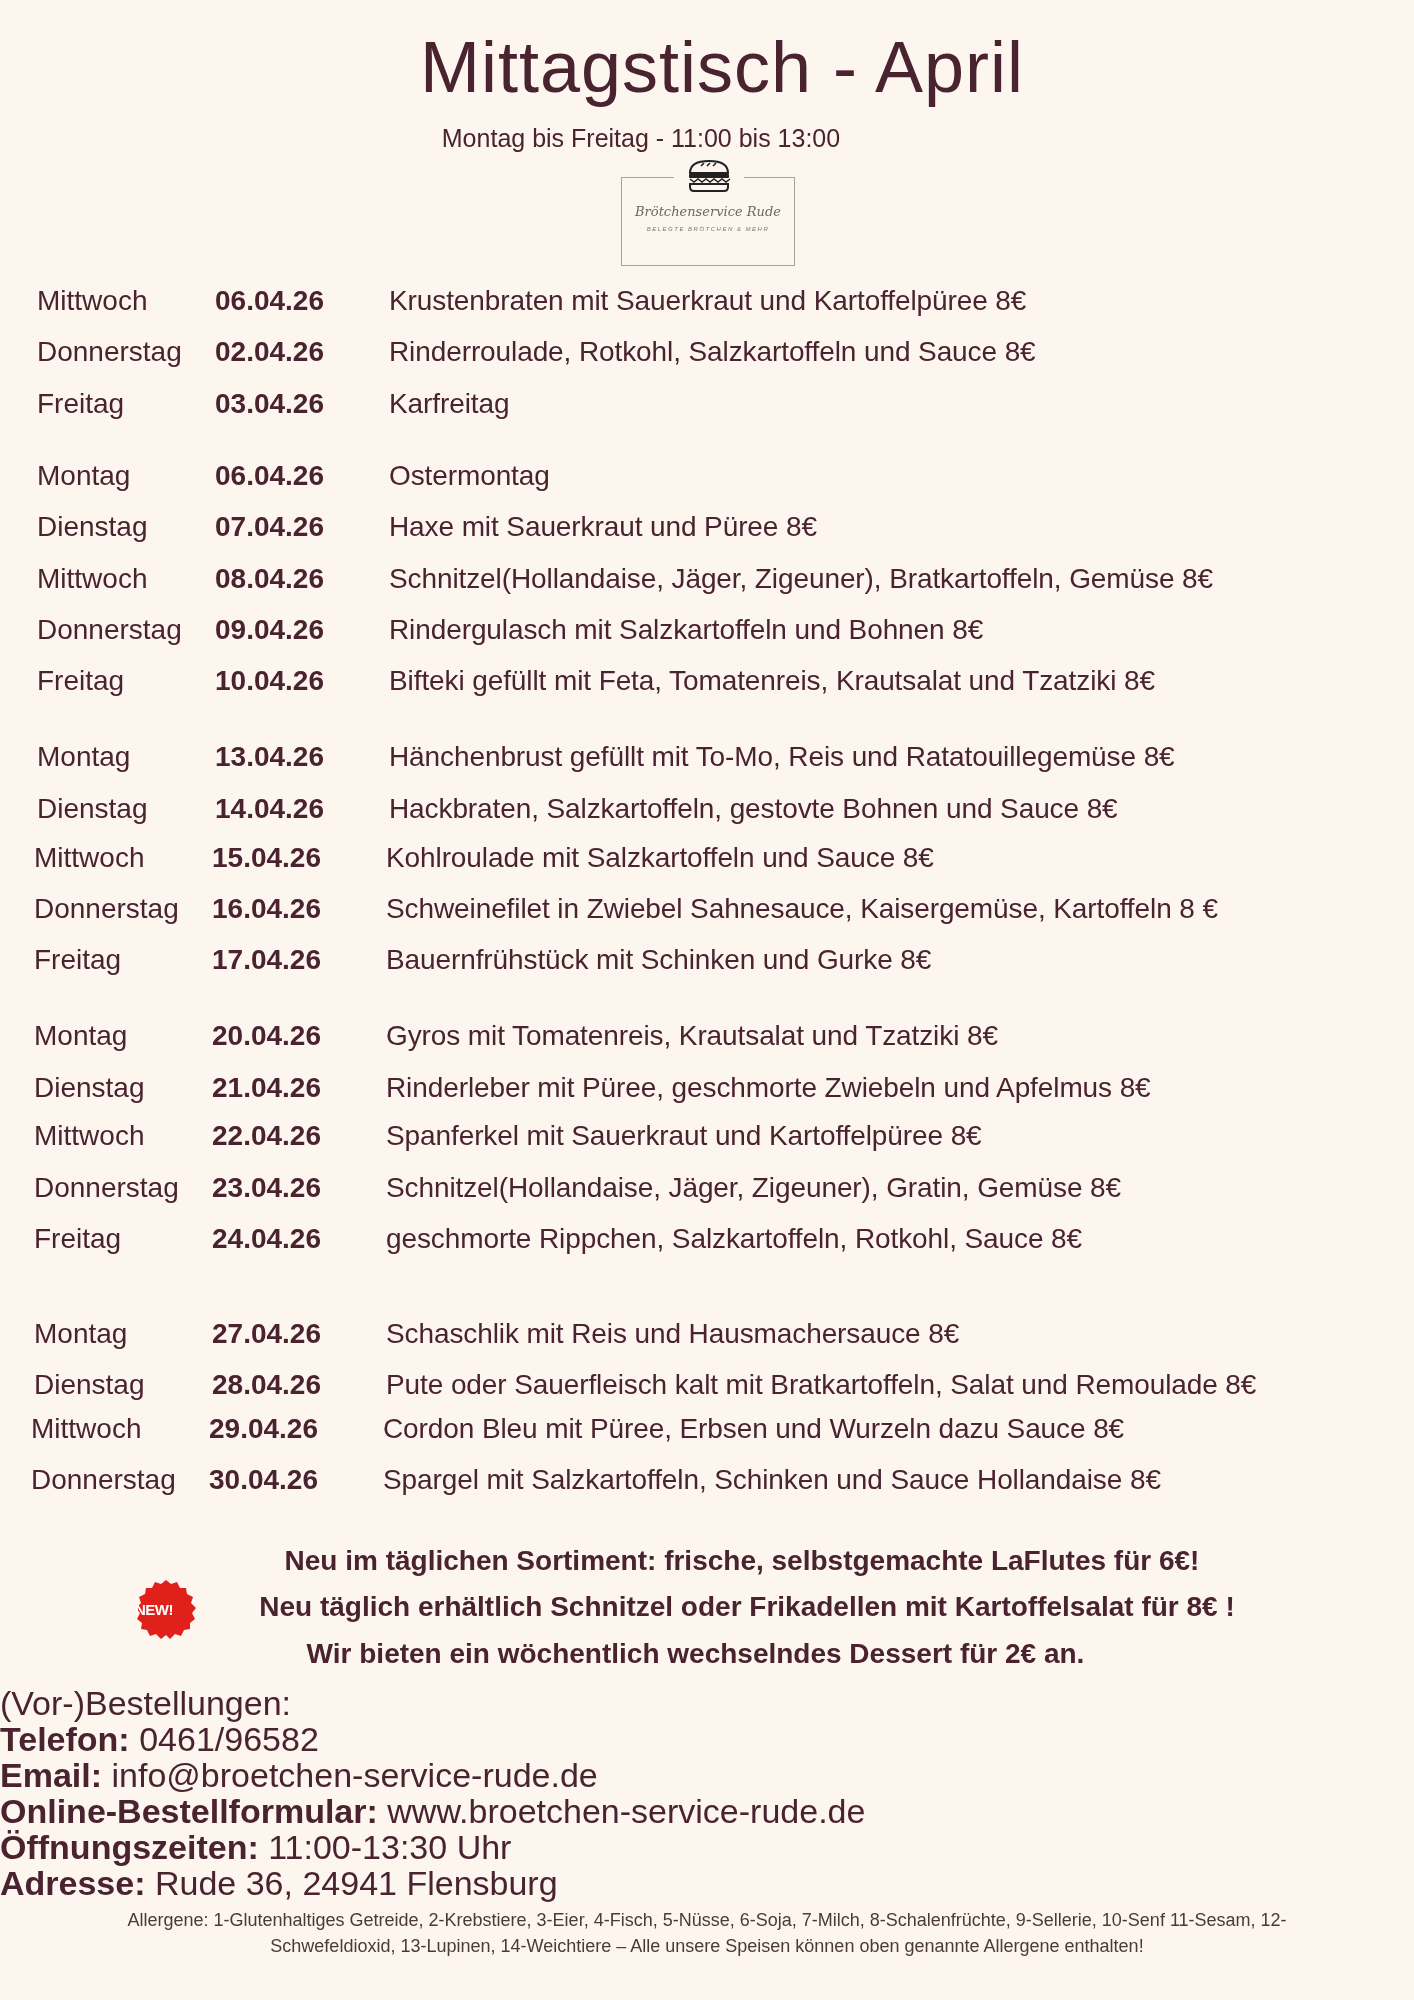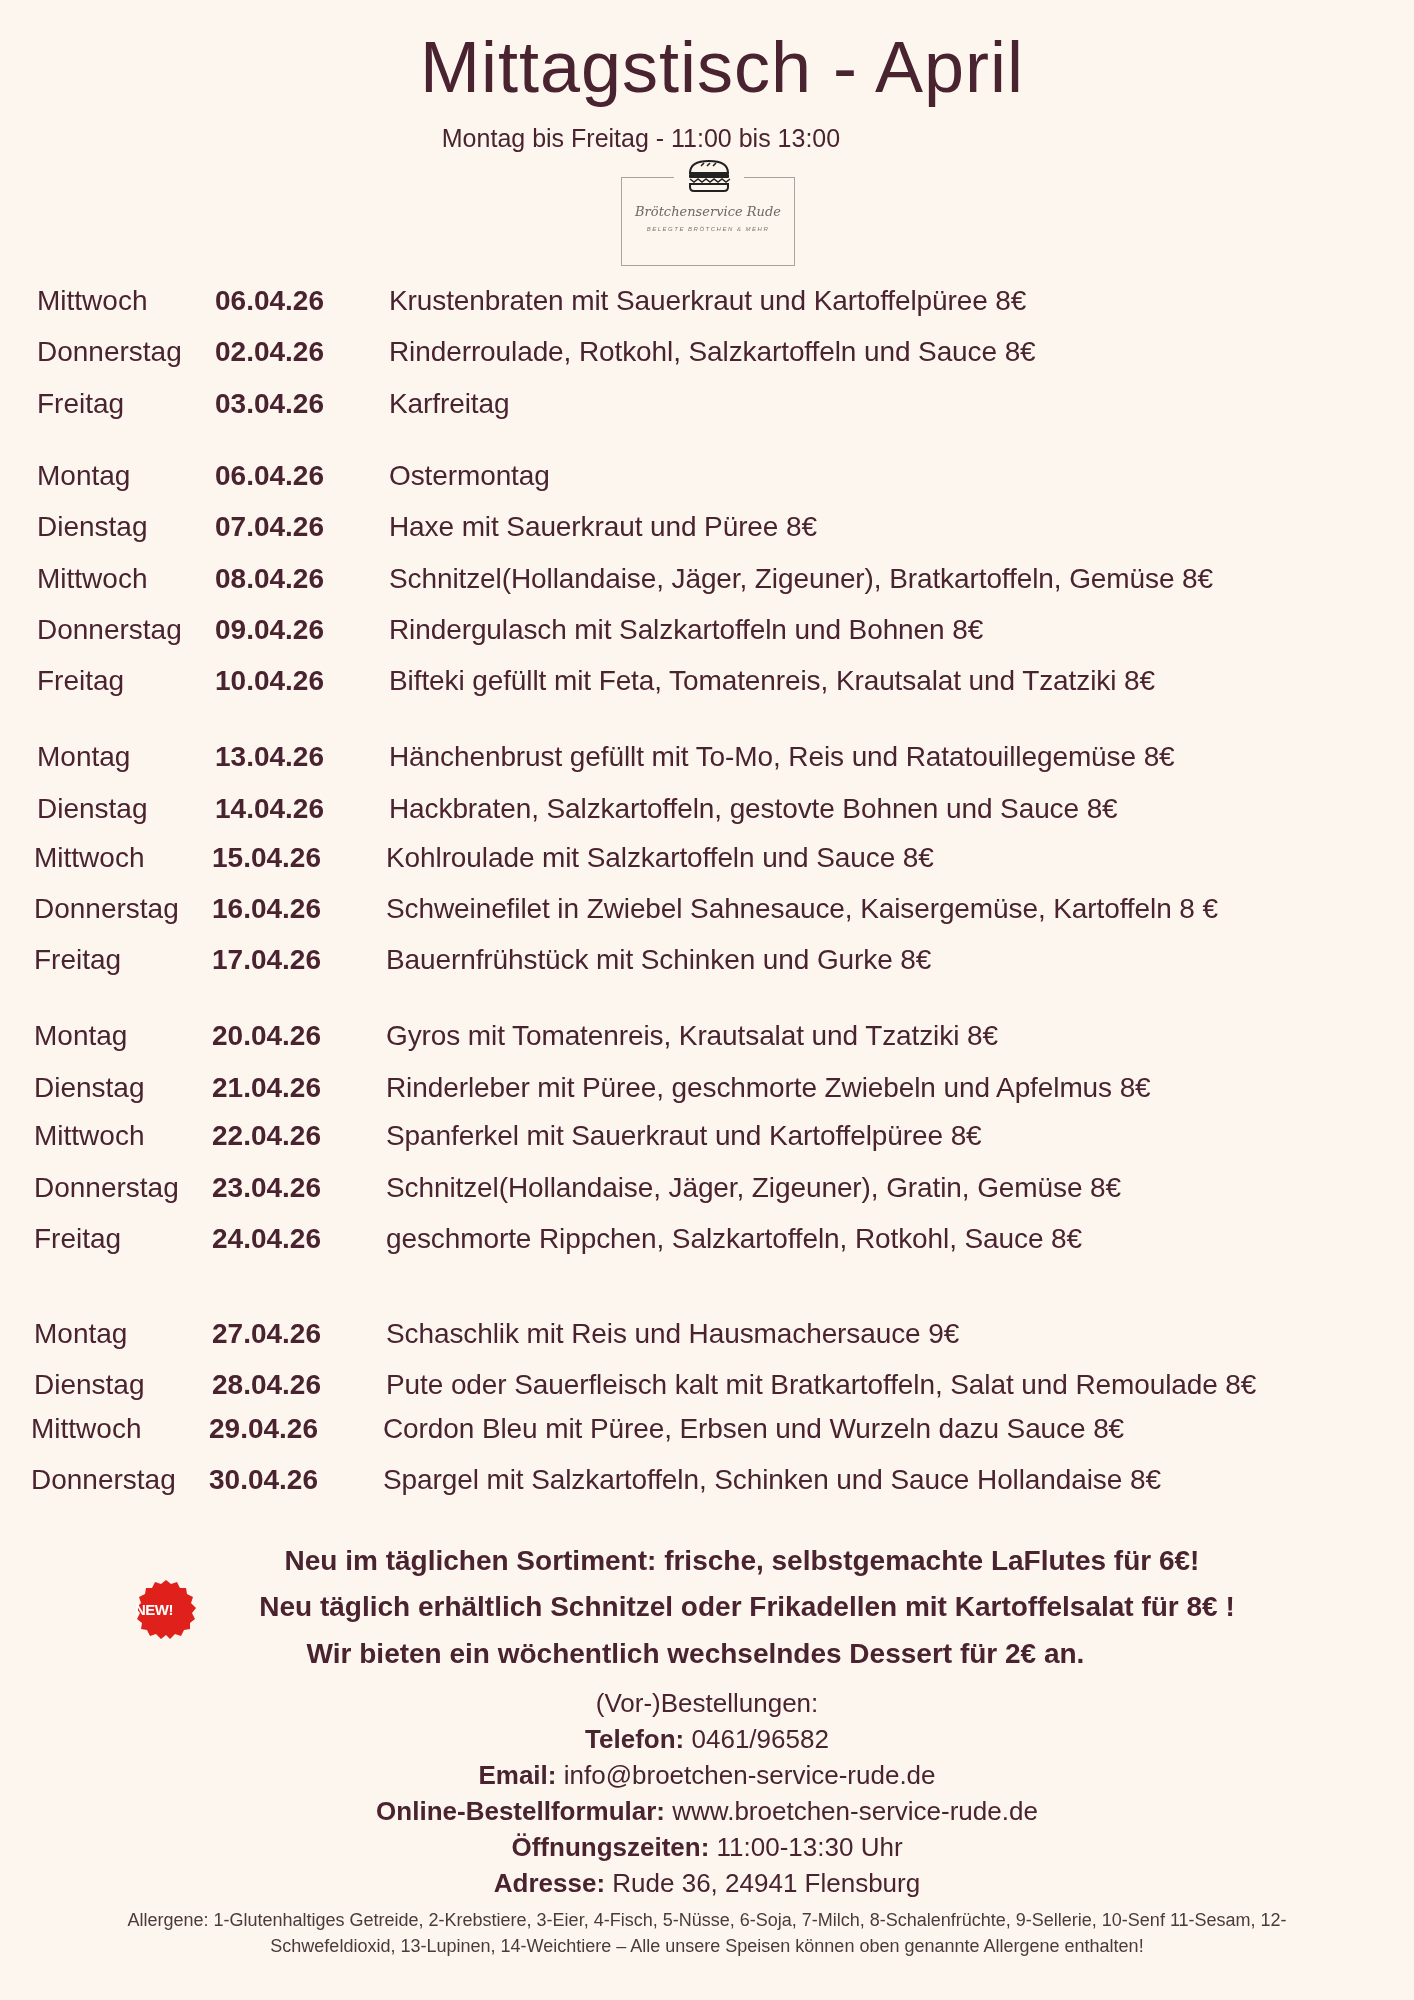--- a/index.html
+++ b/index.html
@@ -40,22 +40,22 @@
     font-size:28px; font-weight:700; line-height:36px; white-space:nowrap;
   }
   .badge {
     position:absolute; left:135px; top:1579px; width:62px; height:62px;
   }
   .badge span {
     position:absolute; left:0; top:0; width:62px; height:62px; line-height:62px; text-align:left;
     color:#fff; font-weight:700; font-size:15px; letter-spacing:-0.5px;
   }
   .contact {
-    position:absolute; left:0; width:1414px; text-align:center;
-    font-size:26px; line-height:36px; white-space:nowrap;
+    position:absolute; left:0; width:1414px; 
+    font-size:34px; line-height:36px; white-space:nowrap;
   }
   .contact b { font-weight:700; }
   .allergen {
     position:absolute; left:0; width:1414px; text-align:center;
     font-size:18px; line-height:25px; color:#4a3a3a;
   }
 </style>
 </head>
 <body>
 
@@ -165,21 +165,21 @@
 </div>
 <div class="row" style="top:1219px">
   <span class="day" style="left:34px">Freitag</span>
   <span class="date" style="left:212px">24.04.26</span>
   <span class="dish" style="left:386px">geschmorte Rippchen, Salzkartoffeln, Rotkohl, Sauce 8€</span>
 </div>
 
 <div class="row" style="top:1314px">
   <span class="day" style="left:34px">Montag</span>
   <span class="date" style="left:212px">27.04.26</span>
-  <span class="dish" style="left:386px">Schaschlik mit Reis und Hausmachersauce 9€</span>
+  <span class="dish" style="left:386px">Schaschlik mit Reis und Hausmachersauce 8€</span>
 </div>
 <div class="row" style="top:1365px">
   <span class="day" style="left:34px">Dienstag</span>
   <span class="date" style="left:212px">28.04.26</span>
   <span class="dish" style="left:386px">Pute oder Sauerfleisch kalt mit Bratkartoffeln, Salat und Remoulade 8€</span>
 </div>
 <div class="row" style="top:1409px">
   <span class="day" style="left:31px">Mittwoch</span>
   <span class="date" style="left:209px">29.04.26</span>
   <span class="dish" style="left:383px">Cordon Bleu mit Püree, Erbsen und Wurzeln dazu Sauce 8€</span>

